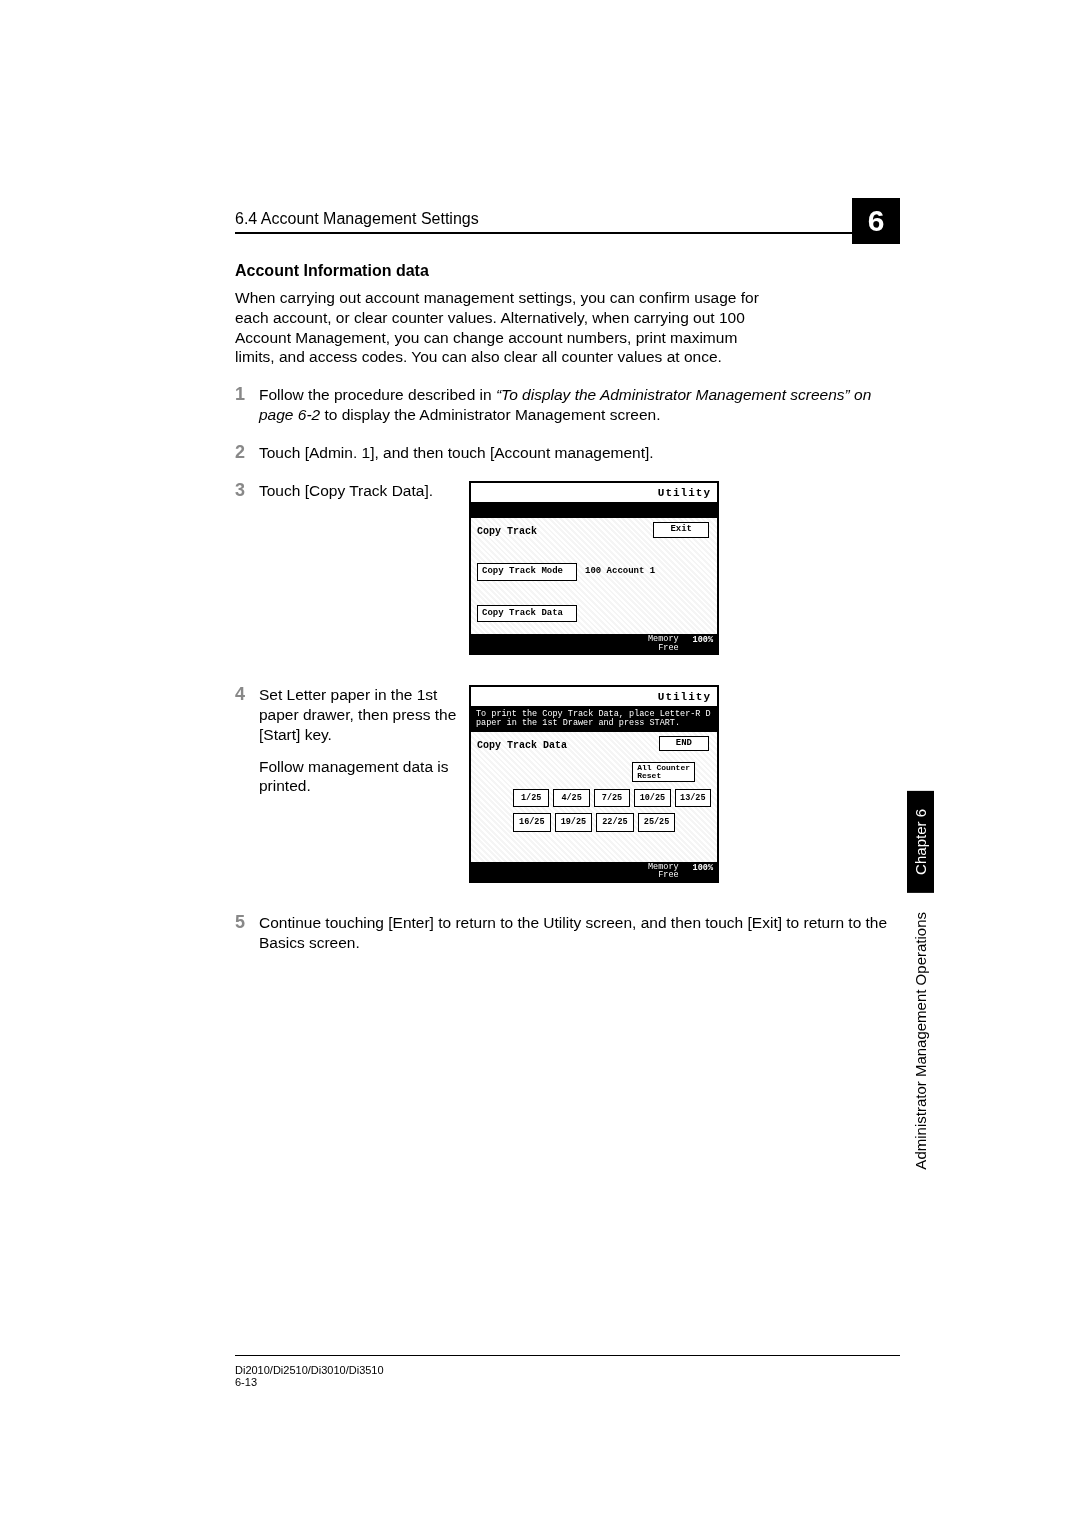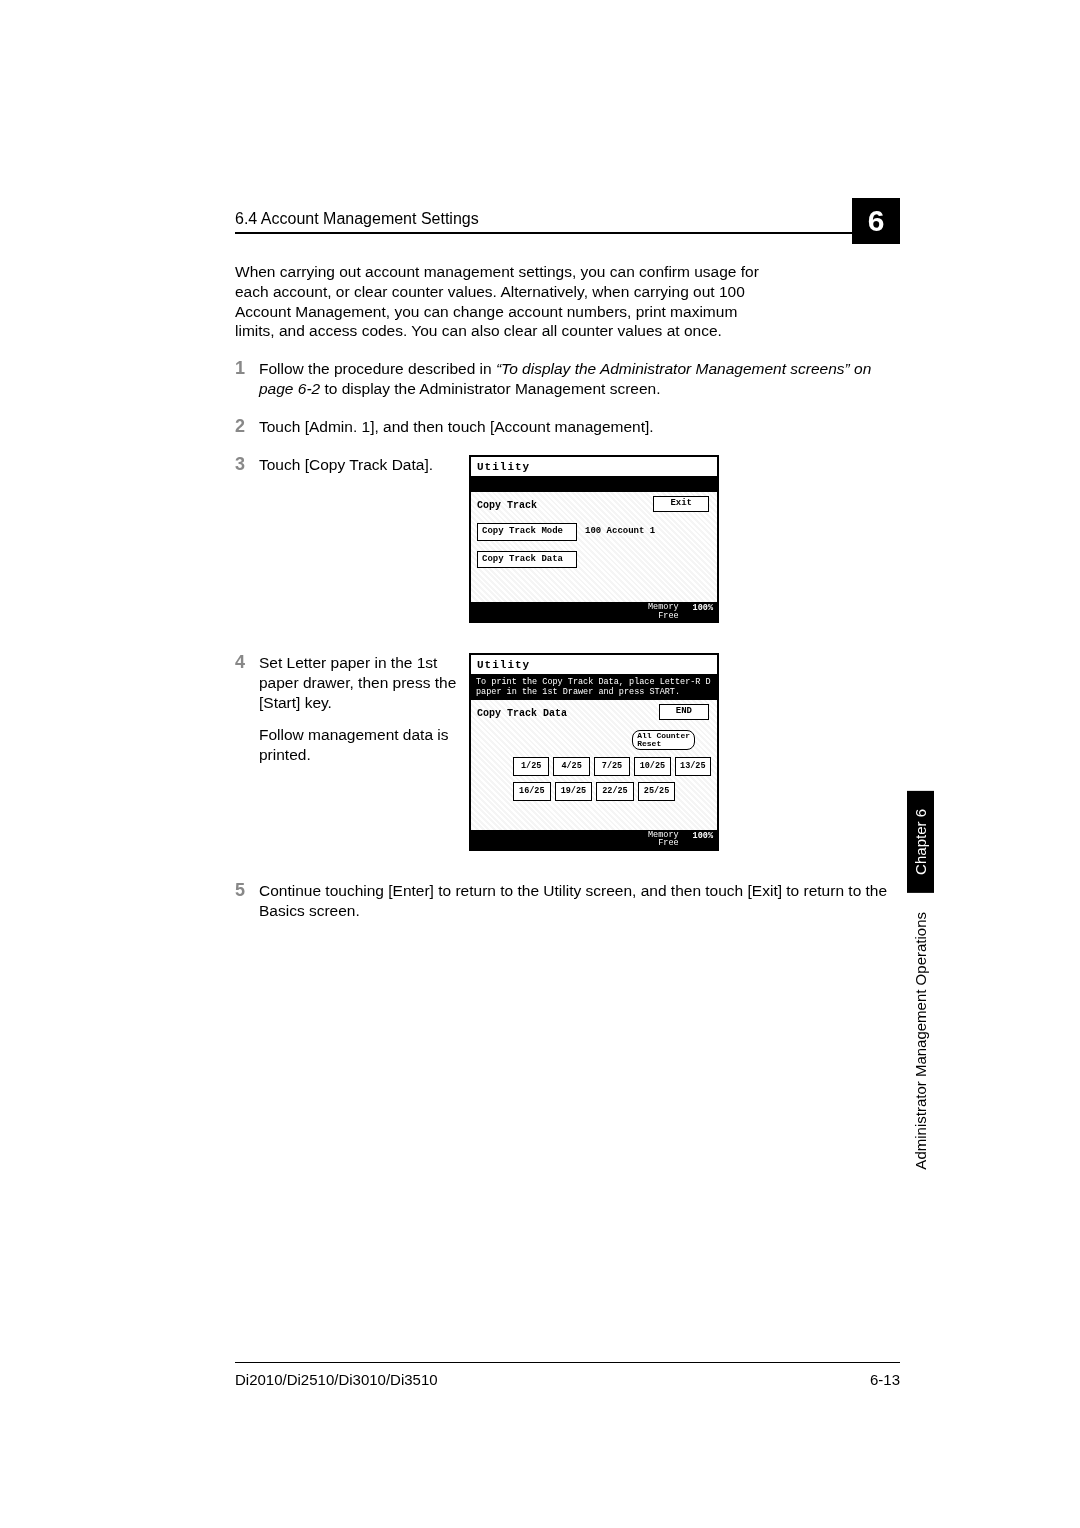--- a/index.html
+++ b/index.html
@@ -94,20 +94,21 @@
   }
   .screen-border {
     border: 2px solid #000;
   }
   .scr-title {
     padding: 3px 6px 2px 6px;
     font-weight: bold;
     border-bottom: 1px solid #000;
     font-size: 11px;
     letter-spacing: 1px;
+    text-align: right;
   }
   .scr-blackbar {
     background: #000;
     color: #fff;
     font-size: 8.5px;
     line-height: 1.1;
     padding: 3px 5px;
   }
   .scr-body {
     background: repeating-linear-gradient(45deg, #f5f5f5, #f5f5f5 2px, #fff 2px, #fff 4px);
@@ -127,21 +128,21 @@
     border: 1.5px solid #000;
     padding: 1px 16px;
     font-size: 9px;
     font-weight: bold;
     background: #fff;
   }
   .scr-row {
     display: flex;
     align-items: center;
     gap: 8px;
-    margin-top: 10px;
+    margin-top: 24px;
   }
   .scr-btn {
     border: 1.5px solid #000;
     padding: 2px 4px;
     font-size: 9px;
     font-weight: bold;
     background: #fff;
     min-width: 90px;
     display: inline-block;
   }
@@ -217,36 +218,38 @@
   }
   .footer-row {
     position: absolute;
     left: 235px;
     right: 180px;
     bottom: 140px;
     border-top: 1px solid #000;
     padding-top: 8px;
     display: flex;
     justify-content: space-between;
-    font-size: 15px;
+    font-size: 11px;
+    flex-direction: column;
   }
   .step-block-3 { margin-bottom: 30px; }
   .step-block-4 { margin-top: 8px; margin-bottom: 30px; }
   .step-4-para2 { margin-top: 12px; }
 </style>
 </head>
 <body>
 
 <div class="page">
 
   <div class="header-row">
     <span class="header-title">6.4 Account Management Settings</span>
   </div>
   <div class="chapter-badge">6</div>
 
+  <div class="h-bold">Account Information data</div>
   <p class="para">When carrying out account management settings, you can confirm usage for each account, or clear counter values. Alternatively, when carrying out 100 Account Management, you can change account numbers, print maximum limits, and access codes. You can also clear all counter values at once.</p>
 
 
   <ol class="steps">
 
     <li class="step">
       <span class="step-num">1</span>
       <span class="step-body">
         <span>Follow the procedure described in </span><span class="ital">“To display the Administrator Management screens” on page 6-2</span><span> to display the Administrator Management screen.</span>
       </span>
@@ -290,21 +293,21 @@
         <div class="text-col">
           <div>Set Letter paper in the 1st paper drawer, then press the [Start] key.</div>
           <div class="step-4-para2">Follow management data is printed.</div>
         </div>
         <div class="screen screen-border">
           <div class="scr-title">Utility</div>
           <div class="scr-blackbar">To print the Copy Track Data, place Letter-R D paper in the 1st Drawer and press START.</div>
           <div class="scr-body scr-body2">
             <span class="scr-section-label">Copy Track Data</span>
             <span class="scr-end-btn">END</span>
-            <div class="scr-allcounter" style="white-space:pre;border-radius:8px;">All Counter
+            <div class="scr-allcounter" style="white-space:pre;">All Counter
 Reset</div>
             <div class="scr-grid">
               <span class="scr-cell">1/25</span>
               <span class="scr-cell">4/25</span>
               <span class="scr-cell">7/25</span>
               <span class="scr-cell">10/25</span>
               <span class="scr-cell">13/25</span>
             </div>
             <div class="scr-grid scr-grid2">
               <span class="scr-cell">16/25</span>

